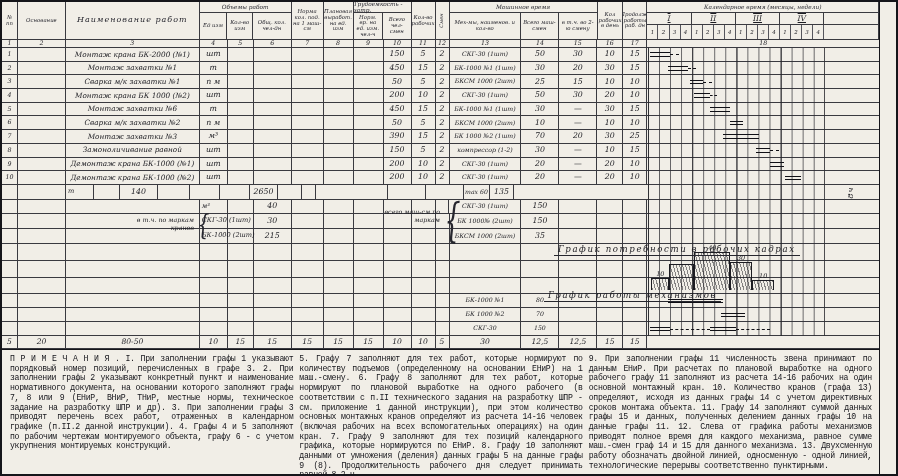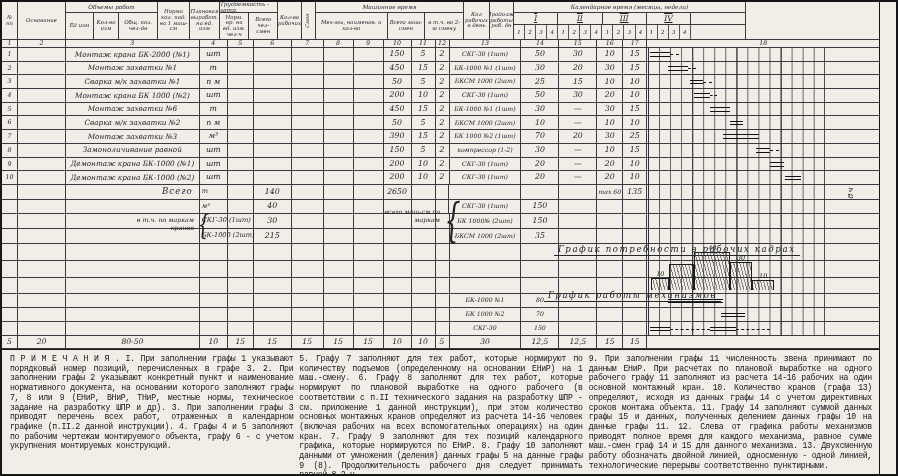--- a/index.html
+++ b/index.html
@@ -57,20 +57,21 @@
 </head>
 <body>
 
 <div class="sheet">
 
   <div class="ftable">
 
     <div class="frow" style="height:38px">
       <div class="fcell w1 hdr">№ пп</div>
       <div class="fcell w2 hdr">Основание</div>
+      <div class="fcell w3 hdr hdr-name">Наименование работ</div>
       <div class="hgroup" style="width:92px">
         <div class="hg-title">Объемы работ</div>
         <div class="hg-cols">
           <div class="fcell hdr" style="width:28px">Ед изм</div>
           <div class="fcell hdr" style="width:26px">Кол-во изм</div>
           <div class="fcell hdr" style="width:38px">Общ. кол. чел-дн</div>
         </div>
       </div>
       <div class="fcell w7 hdr">Норма кол. под. на 1 маш-см</div>
       <div class="fcell w8 hdr">Плановая выработ. на ед. изм</div>
@@ -343,21 +344,20 @@
           <div class="fcell mach" style="width: 72px;">СКГ-30 (1шт)</div>
           <div class="fcell" style="width: 38px;">20</div>
           <div class="fcell" style="width: 38px;">—</div>
           <div class="fcell" style="width: 26px;">20</div>
           <div class="fcell" style="width: 24px;">10</div>
           <div class="fcell nob" style="width: 232px;"></div>
         </div>
         <div class="frow" style="height: 15px;">
           <div class="fcell" style="width: 16px;"></div>
           <div class="fcell" style="width: 48px;"></div>
-          <div class="fcell lbl-r" style="width: 134px;">Всего</div>
           <div class="fcell mach-l" style="width: 28px;">т</div>
           <div class="fcell" style="width: 26px;"></div>
           <div class="fcell" style="width: 38px;">140</div>
           <div class="fcell" style="width: 32px;"></div>
           <div class="fcell" style="width: 30px;"></div>
           <div class="fcell" style="width: 30px;"></div>
           <div class="fcell" style="width: 28px;">2650</div>
           <div class="fcell" style="width: 24px;"></div>
           <div class="fcell" style="width: 14px;"></div>
           <div class="fcell mach" style="width: 72px;"></div>

